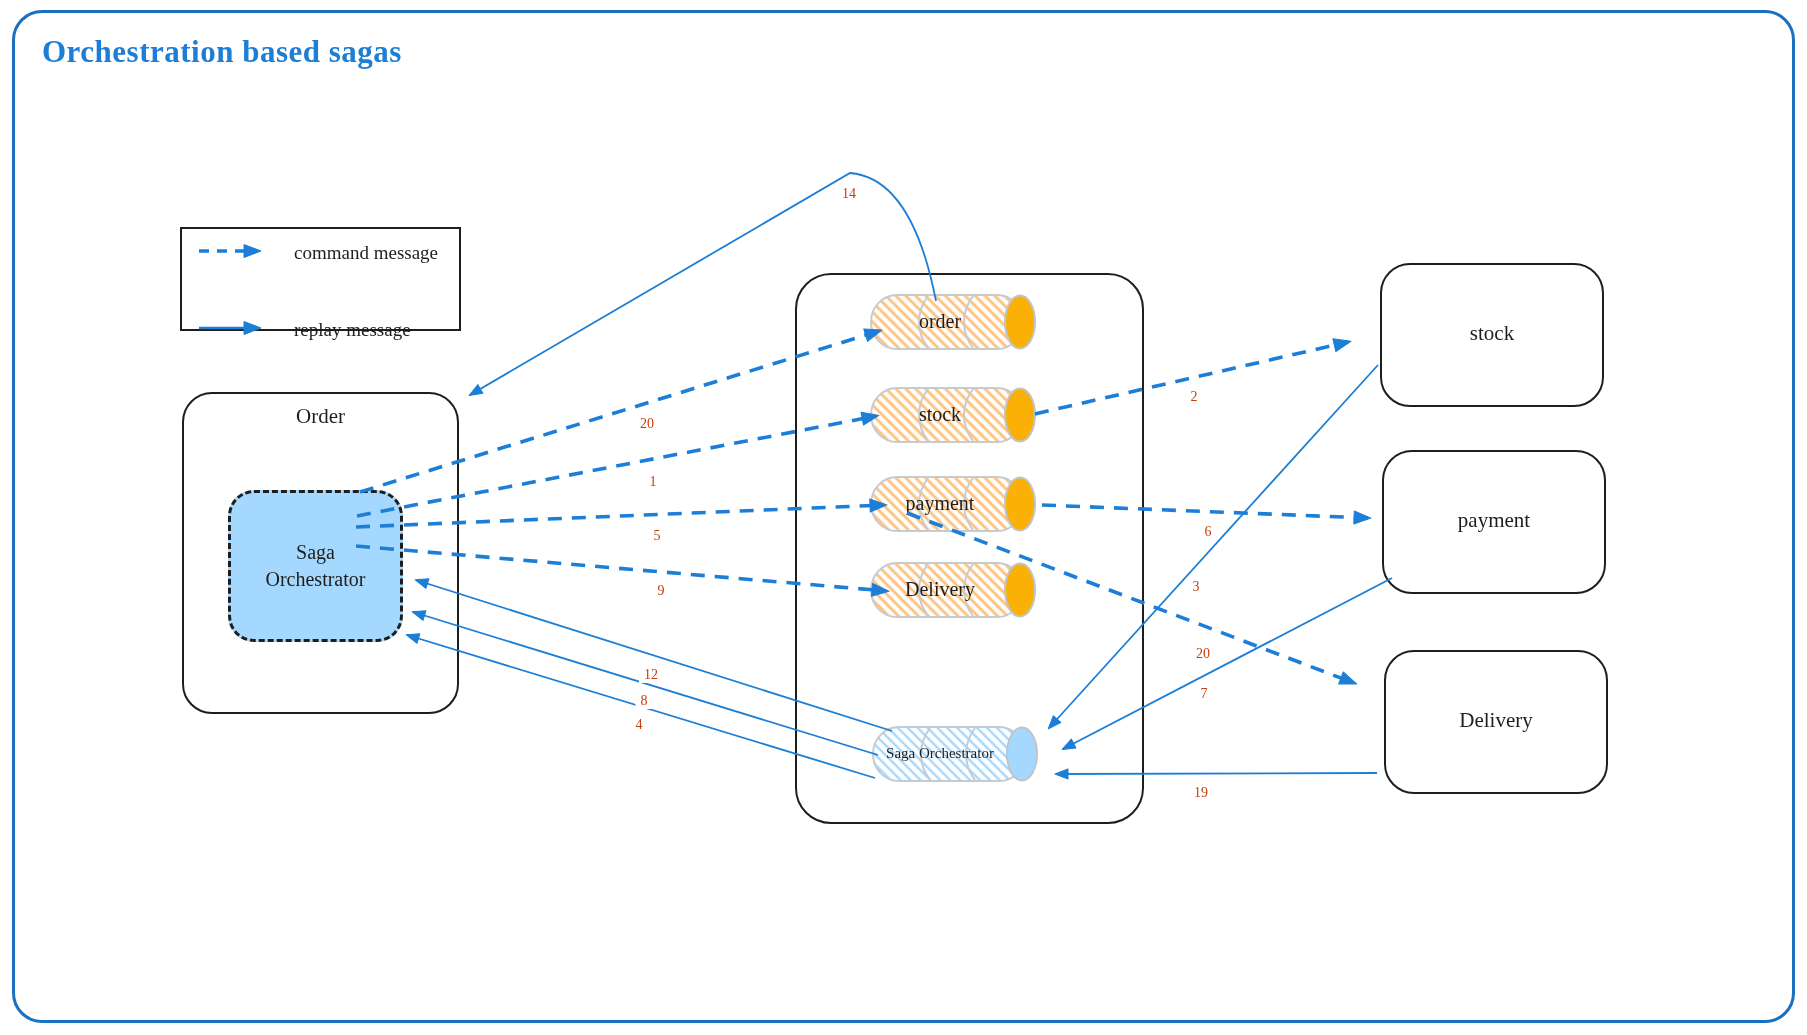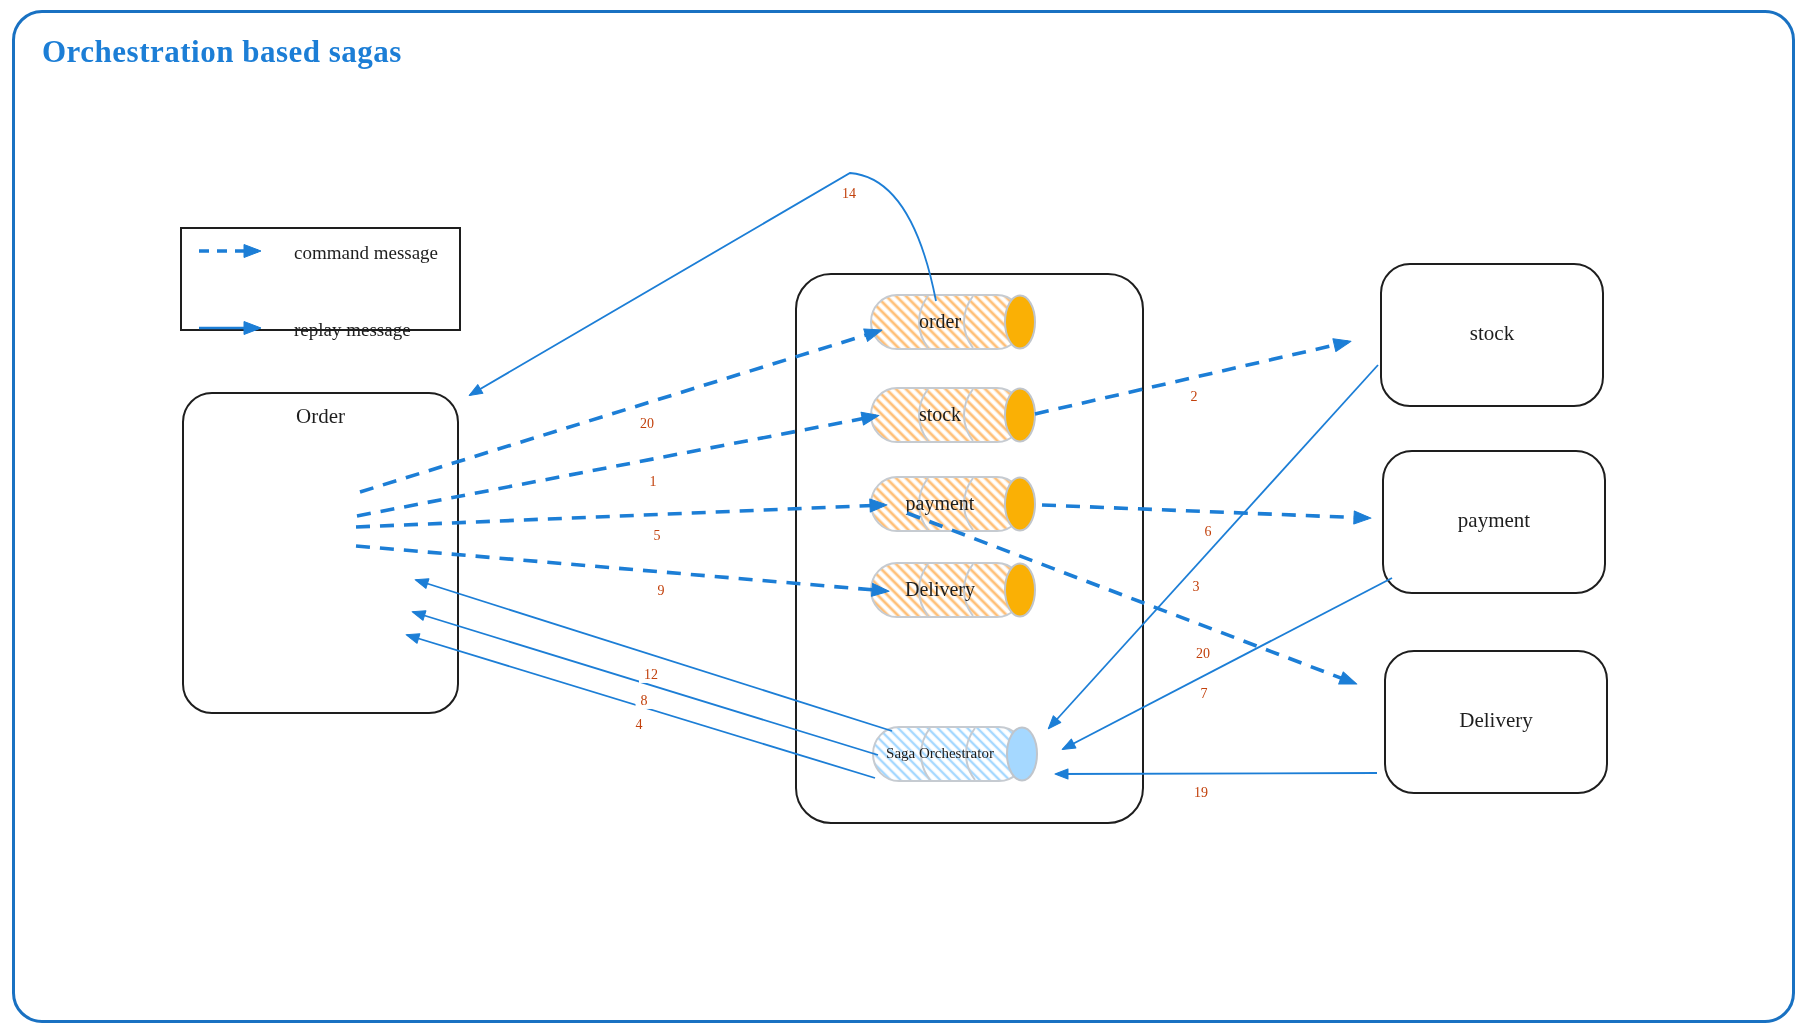--- a/index.html
+++ b/index.html
@@ -101,20 +101,22 @@
       <svg width="84" height="18">
         <line x1="3" y1="9" x2="62" y2="9" stroke="#1c7ed6" stroke-width="2.4" marker-end="url(#headCmd)"></line>
       </svg>
       <span class="legend-label">replay message</span>
     </div>
   </div>
 
   <div class="box order-box">
     <div class="box-label">Order</div>
   </div>
+  <div class="saga-box">Saga
+Orchestrator</div>
 
   <div class="box bus"></div>
 
   <div class="queue q-order">
     <svg width="172" height="60">
       <rect x="3" y="3" width="152" height="54" rx="26" ry="27" fill="url(#hatchOrange)" stroke="#c6cbd1" stroke-width="2"></rect>
       <path d="M60 4 C48 20 48 40 60 56" fill="none" stroke="#c6cbd1" stroke-width="2"></path>
       <path d="M105 4 C93 20 93 40 105 56" fill="none" stroke="#c6cbd1" stroke-width="2"></path>
       <ellipse cx="152" cy="30" rx="15" ry="26.5" fill="#fab005" stroke="#c0c5cb" stroke-width="2"></ellipse>
     </svg>

